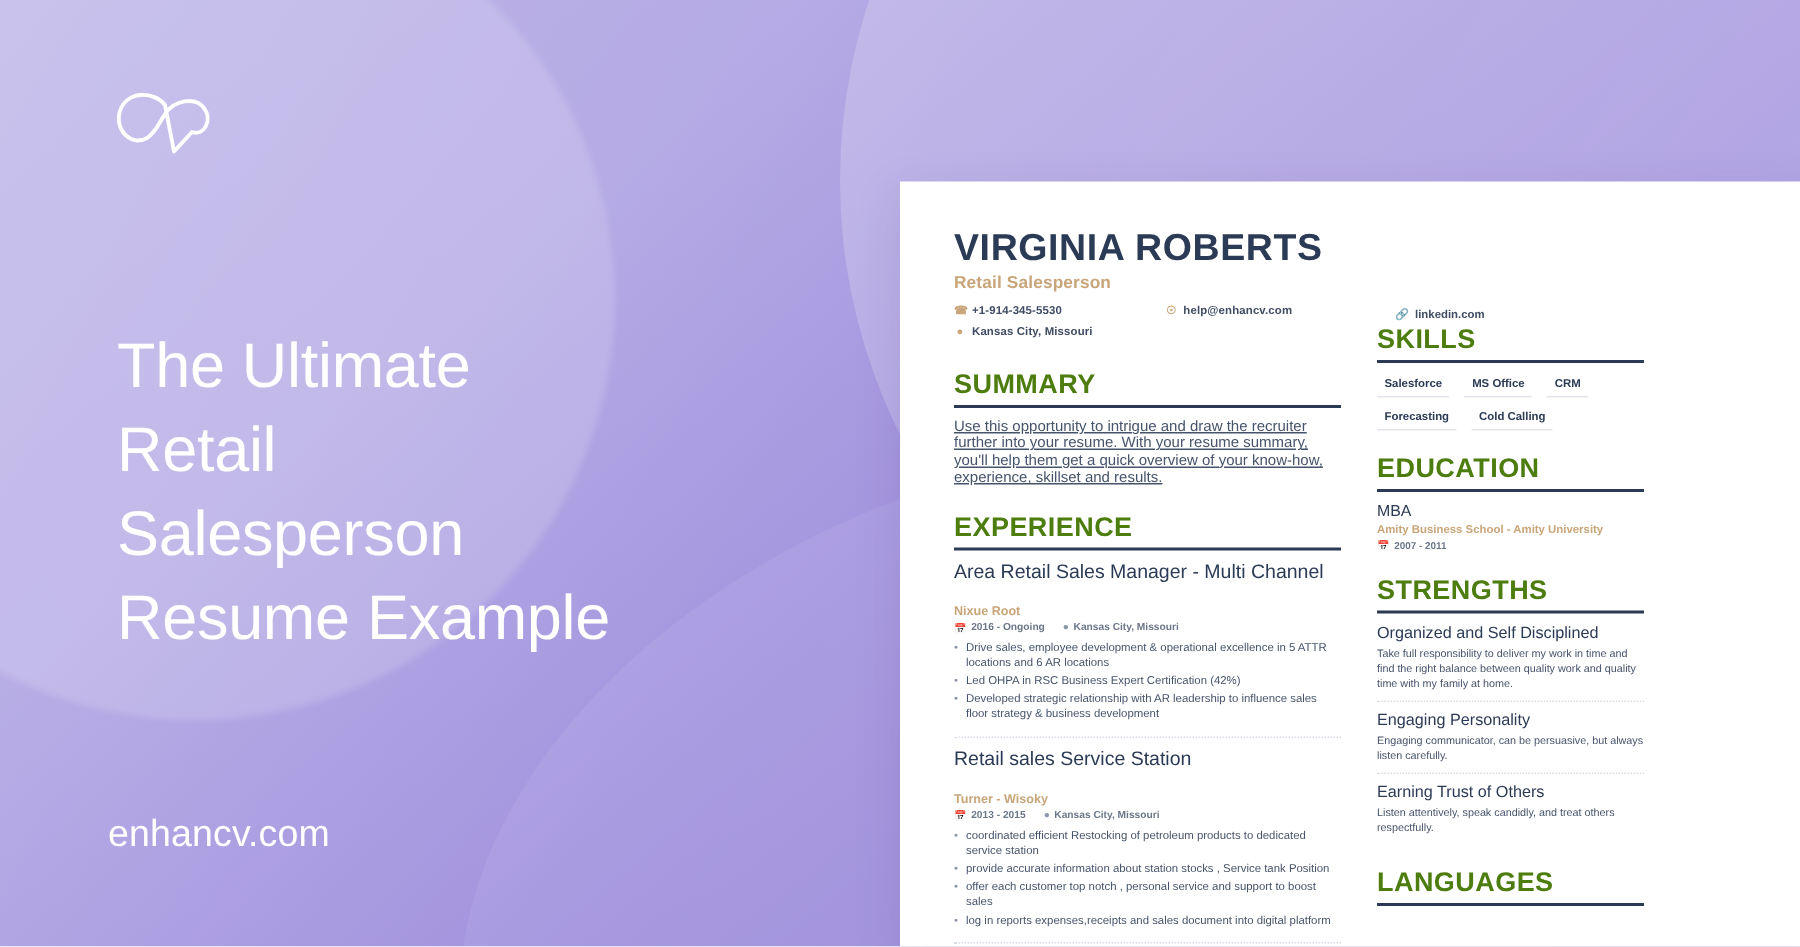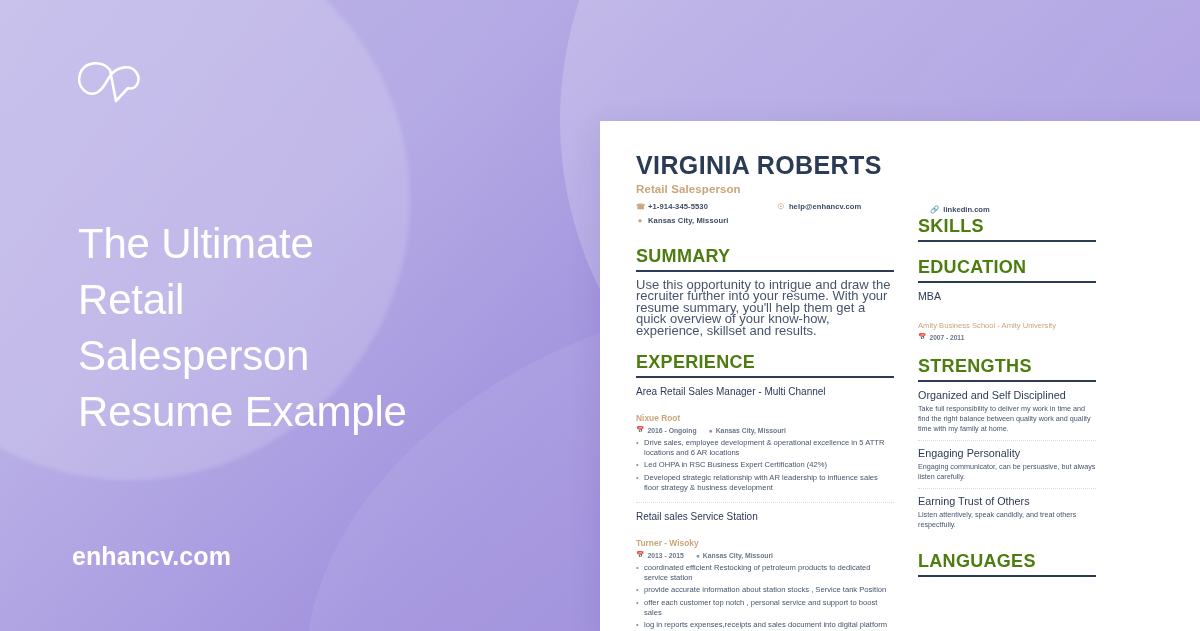--- a/index.html
+++ b/index.html
@@ -79,21 +79,21 @@
     letter-spacing: -0.2px;
   }
   .headline div { white-space: nowrap; }
 
   .site {
     position: absolute;
     left: 72px;
     top: 542px;
     color: #ffffff;
     font-size: 25px;
-    font-weight: 700;
+    font-weight: 400;
     letter-spacing: 0.1px;
   }
 
   
   .resume {
     position: absolute;
     left: 600px;
     top: 121px;
     width: 609px;
     height: 510px;
@@ -150,28 +150,29 @@
     font-weight: bold;
     letter-spacing: 0.3px;
     padding-bottom: 3px;
     border-bottom: 2px solid #2b3a55;
     margin-bottom: 7px;
   }
   .sec { margin-top: 16px; }
 
   .summary-text {
     color: #46546b;
-    font-size: 13px;
+    font-size: 10px;
     line-height: 11.4px;
+    text-decoration: underline;
   }
 
   
   .job { padding-bottom: 7px; border-bottom: 1px dotted #d8dde5; margin-bottom: 7px; }
   .job:last-child { border-bottom: none; }
-  .job-title { color: #2b3a55; font-size: 10px; line-height: 14px; }
+  .job-title { color: #2b3a55; font-size: 13px; line-height: 14px; }
   .job-company { color: #c9a57a; font-size: 8.4px; font-weight: bold; margin-top: 14px; }
   .job-meta {
     display: flex;
     gap: 12px;
     align-items: center;
     margin-top: 3px;
     font-size: 6.8px;
     color: #6b7789;
     font-weight: bold;
   }
@@ -200,21 +201,21 @@
     color: #2b3a55;
     font-size: 7.6px;
     font-weight: bold;
     padding: 2px 5px 4px 5px;
     border-bottom: 1.5px solid #e2e6ec;
     white-space: nowrap;
   }
 
   
   .edu-degree { color: #2b3a55; font-size: 10.6px; line-height: 13px; }
-  .edu-school { color: #c9a57a; font-size: 7.6px; font-weight: normal; line-height: 10px; margin-top: 18px; }
+  .edu-school { color: #c9a57a; font-size: 7.6px; font-weight: bold; line-height: 10px; margin-top: 0; }
   .edu-meta { display: flex; align-items: center; gap: 3px; margin-top: 2px; font-size: 6.6px; color: #6b7789; font-weight: bold; }
 
   
   .str { padding-bottom: 6px; border-bottom: 1px dotted #d8dde5; margin-bottom: 6px; }
   .str:last-child { border-bottom: none; }
   .str-title { color: #2b3a55; font-size: 10.8px; line-height: 13.4px; }
   .str-text { color: #46546b; font-size: 7.2px; line-height: 9.8px; margin-top: 2px; }
 
   .side-sec { margin-top: 15px; }
 </style>
@@ -339,20 +340,27 @@
           </div>
 
         </div>
       </div>
     </div>
 
     <div class="col-side">
 
       <div>
         <div class="sec-head">SKILLS</div>
+        <div class="tags">
+          <span class="tag">Salesforce</span>
+          <span class="tag">MS Office</span>
+          <span class="tag">CRM</span>
+          <span class="tag">Forecasting</span>
+          <span class="tag">Cold Calling</span>
+        </div>
       </div>
 
       <div class="side-sec">
         <div class="sec-head">EDUCATION</div>
         <div>
           <div class="edu-degree">MBA</div>
           <div class="edu-school">Amity Business School - Amity University</div>
           <div class="edu-meta">
             <span class="mi-icon">📅</span>
             <span>2007 - 2011</span>

